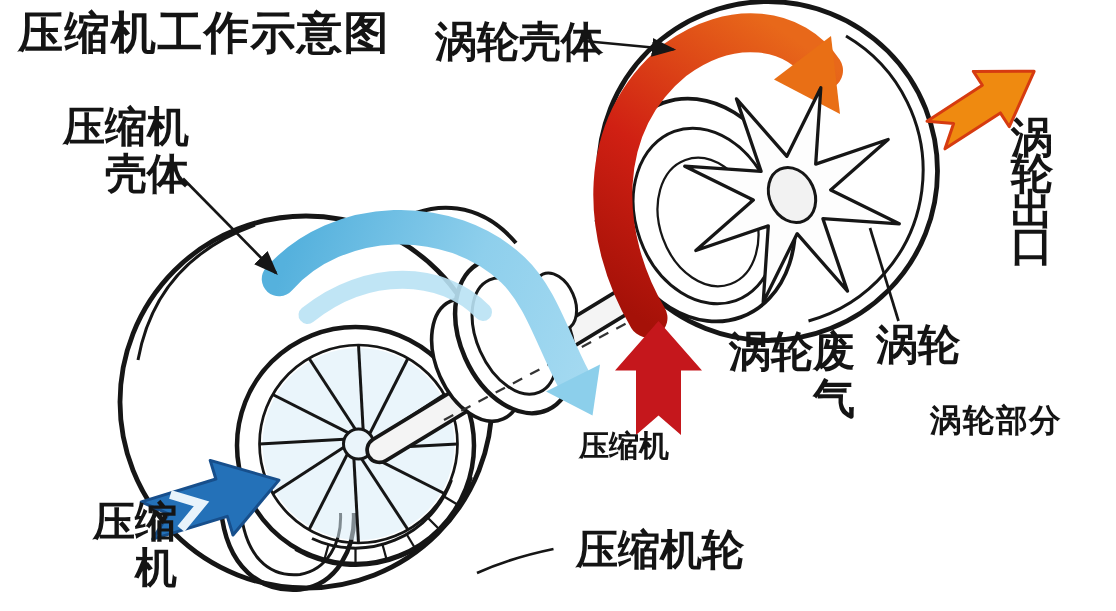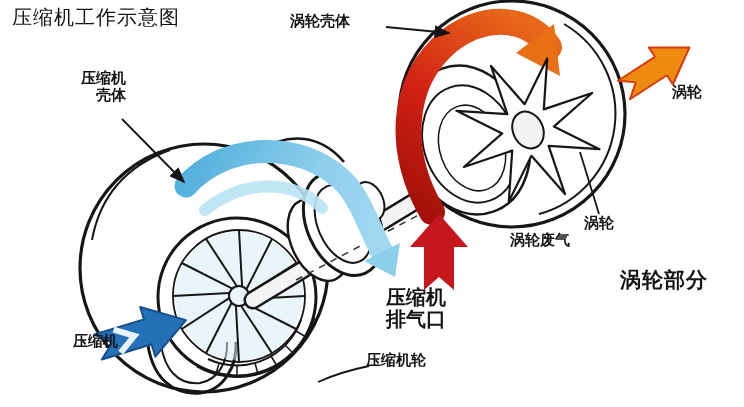--- a/index.html
+++ b/index.html
@@ -6,22 +6,22 @@
   .stage{
     position:relative;width:744px;height:407px;background:#ffffff;
     overflow:hidden;font-family:"DejaVu Sans","Liberation Sans",sans-serif;
   }
   .stage svg{position:absolute;left:0;top:0;}
   .lbl{
     position:absolute;color:#141414;font-weight:700;line-height:1.1;
     white-space:nowrap;
   }
   .lbl .ln{display:block;}
-  .title{font-size:20px;letter-spacing:1px;font-weight:400;}
-  .s21{font-size:15px;}
+  .title{font-size:30px;letter-spacing:1px;font-weight:700;}
+  .s21{font-size:28px;}
   .s20{font-size:20px;}
   .sect{font-size:21px;font-weight:800;letter-spacing:1px;}
   .ctr{text-align:right;white-space:normal;}
 </style>
 </head>
 <body>
 
 <div class="stage">
 
 <svg width="744" height="407" viewBox="0 0 744 407">
@@ -149,34 +149,34 @@
 
 <div class="lbl s21" style="left:290px;top:13px;">涡轮壳体</div>
 
 <div class="lbl s21 ctr" style="left:38px;top:70px;width:88px;">
   <span class="ln">压缩机</span>
   <span class="ln">壳体</span>
 </div>
 
 <div class="lbl s21 ctr" style="left:648px;top:80px;width:54px;line-height:24px;">
   <span class="ln">涡轮</span>
+  <span class="ln">出口</span>
 </div>
 
 <div class="lbl s21" style="left:584px;top:215px;">涡轮</div>
 
 <div class="lbl sect" style="left:620px;top:269px;">涡轮部分</div>
 
-<div class="lbl s21 ctr" style="left:460px;top:232px;width:110px;">
+<div class="lbl s21 ctr" style="left:460px;top:220px;width:110px;">
   <span class="ln">涡轮废气</span>
 </div>
 
 <div class="lbl s20 ctr" style="left:368px;top:286px;width:78px;">
   <span class="ln">压缩机</span>
-  <span class="ln">排气口</span>
 </div>
 
-<div class="lbl s21" style="left:366px;top:352px;">压缩机轮</div>
+<div class="lbl s21" style="left:384px;top:352px;">压缩机轮</div>
 
 <div class="lbl s21 ctr" style="left:40px;top:333px;width:78px;">
   <span class="ln">压缩机</span>
 </div>
 
 </div>
 
 </body></html>

